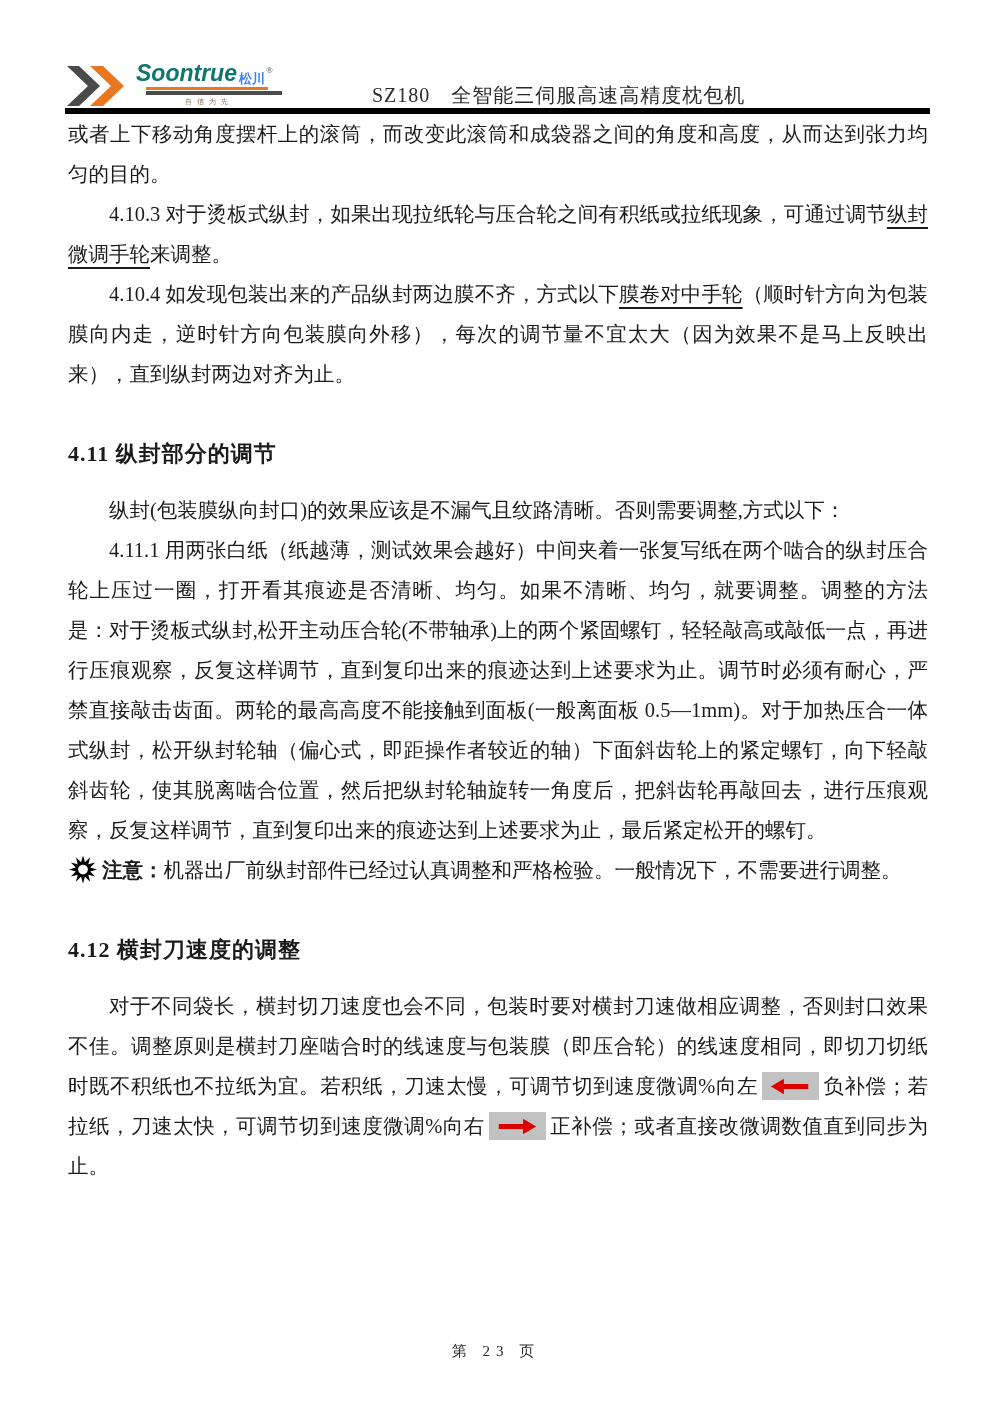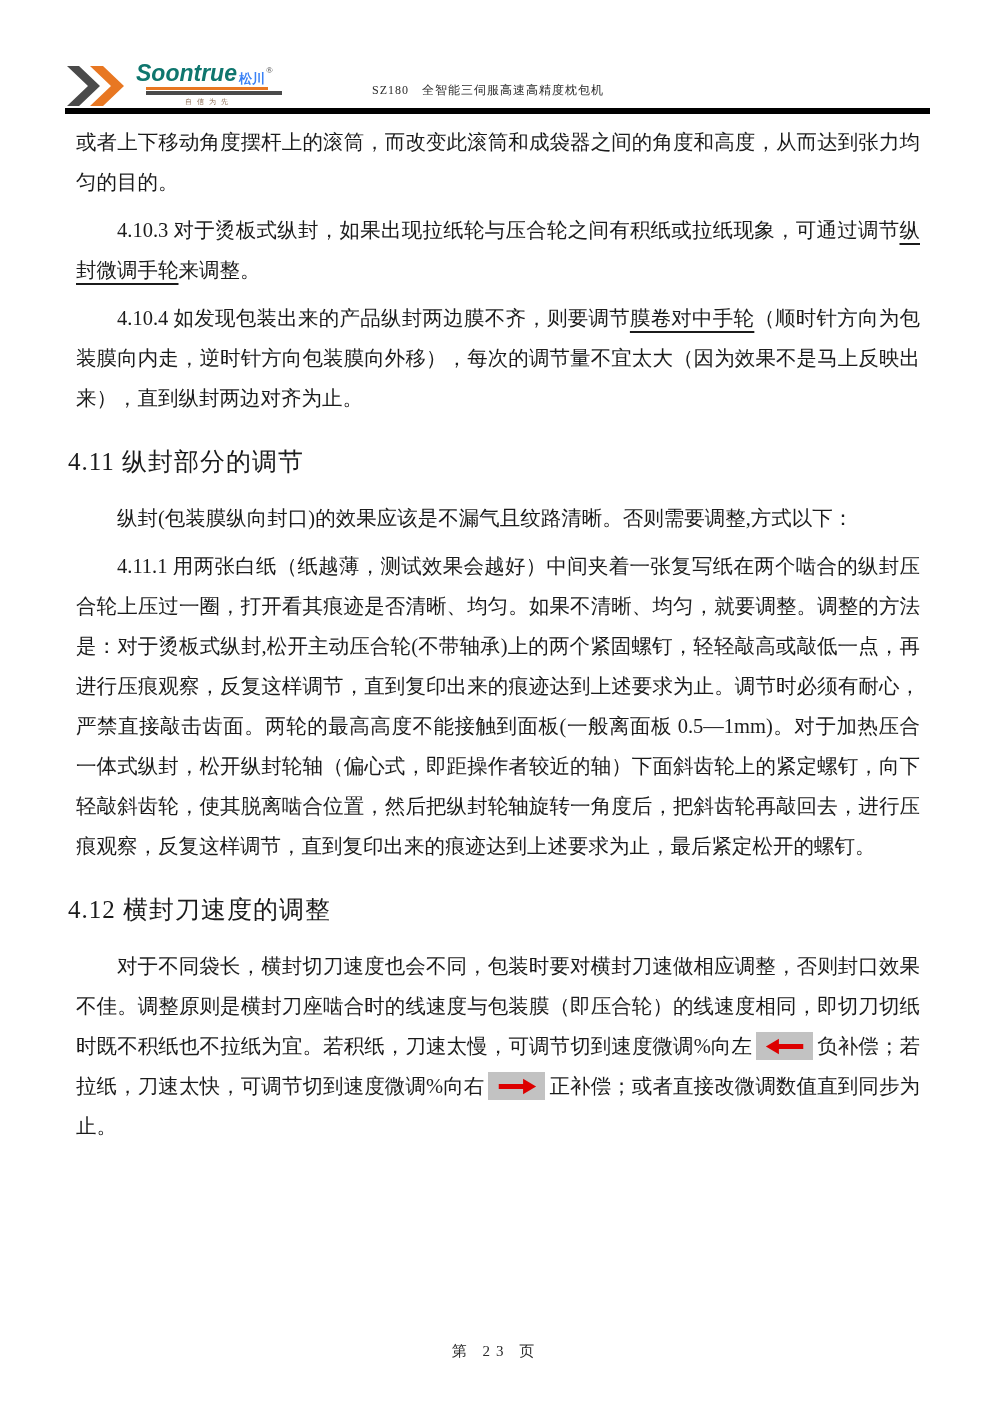--- a/index.html
+++ b/index.html
@@ -66,21 +66,21 @@
     color: #8a6a50;
     text-align: center;
     width: 146px;
     letter-spacing: 5px;
     margin-top: 2px;
   }
   .doc-title {
     position: absolute;
     left: 372px;
     top: 82px;
-    font-size: 12px;
+    font-size: 20px;
     color: #2b2b2b;
     letter-spacing: 1px;
     white-space: nowrap;
   }
   .header-rule {
     position: absolute;
     left: 65px;
     right: 62px;
     top: 108px;
     height: 6px;
@@ -90,28 +90,28 @@
   .content {
     position: absolute;
     left: 68px;
     top: 114px;
     width: 860px;
     font-size: 20.5px;
     line-height: 40px;
     text-align: justify;
     text-justify: inter-ideograph;
   }
-  .content p { margin: 8px; }
+  .content p { margin: 0; }
   p.indent { text-indent: 2em; }
   p.indent-lg { text-indent: 2.3em; }
   h2.section {
-    font-size: 25px;
-    font-weight: normal;
+    font-size: 22px;
+    font-weight: bold;
     letter-spacing: 1px;
-    margin: 24px 0 16px 0;
+    margin: 40px 0 16px 0;
     line-height: 40px;
   }
   .u {
     text-decoration: underline;
     text-decoration-thickness: 1.5px;
     text-underline-offset: 6px;
   }
   .note-line { margin-top: 0; }
   .note-label { font-weight: bold; }
   .burst { vertical-align: -8px; margin-right: 4px; }
@@ -163,29 +163,33 @@
   </div>
   <div class="header-rule"></div>
 
   <div class="content">
 
     <p>或者上下移动角度摆杆上的滚筒，而改变此滚筒和成袋器之间的角度和高度，从而达到张力均匀的目的。</p>
 
 
     <p class="indent"><span>4.10.3 对于烫板式纵封，如果出现拉纸轮与压合轮之间有积纸或拉纸现象，可通过调节</span><span class="u">纵封微调手轮</span><span>来调整。</span></p>
 
-    <p class="indent"><span>4.10.4 如发现包装出来的产品纵封两边膜不齐，则要调节</span><span class="u">膜卷对中手轮</span><span>（顺时针方向为包装膜向内走，逆时针方向包装膜向外移），每次的调节量不宜太大（因为效果不是马上反映出来），直到纵封两边对齐为止。</span></p>
+    <p class="indent"><span>4.10.4 如发现包装出来的产品纵封两边膜不齐，方式以下</span><span class="u">膜卷对中手轮</span><span>（顺时针方向为包装膜向内走，逆时针方向包装膜向外移），每次的调节量不宜太大（因为效果不是马上反映出来），直到纵封两边对齐为止。</span></p>
 
     <h2 class="section">4.11 纵封部分的调节</h2>
 
     <p class="indent">纵封(包装膜纵向封口)的效果应该是不漏气且纹路清晰。否则需要调整,方式以下：</p>
 
     <p class="indent">4.11.1  用两张白纸（纸越薄，测试效果会越好）中间夹着一张复写纸在两个啮合的纵封压合轮上压过一圈，打开看其痕迹是否清晰、均匀。如果不清晰、均匀，就要调整。调整的方法是：对于烫板式纵封,松开主动压合轮(不带轴承)上的两个紧固螺钉，轻轻敲高或敲低一点，再进行压痕观察，反复这样调节，直到复印出来的痕迹达到上述要求为止。调节时必须有耐心，严禁直接敲击齿面。两轮的最高高度不能接触到面板(一般离面板 0.5—1mm)。对于加热压合一体式纵封，松开纵封轮轴（偏心式，即距操作者较近的轴）下面斜齿轮上的紧定螺钉，向下轻敲斜齿轮，使其脱离啮合位置，然后把纵封轮轴旋转一角度后，把斜齿轮再敲回去，进行压痕观察，反复这样调节，直到复印出来的痕迹达到上述要求为止，最后紧定松开的螺钉。</p>
 
 
+    <p class="note-line"><svg class="burst" width="30" height="31" viewBox="0 0 32 32">
+          <polygon fill="#000000" points="31,16 23.7,18.1 29,23.5 21.7,21.7 23.5,29 18.1,23.7 16,31 13.9,23.7 8.5,29 10.3,21.7 3,23.5 8.3,18.1 1,16 8.3,13.9 3,8.5 10.3,10.3 8.5,3 13.9,8.3 16,1 18.1,8.3 23.5,3 21.7,10.3 29,8.5 23.7,13.9"></polygon>
+          <circle cx="16" cy="16" r="5.2" fill="#ffffff"></circle>
+        </svg><span class="note-label">注意：</span><span>机器出厂前纵封部件已经过认真调整和严格检验。一般情况下，不需要进行调整。</span></p>
 
     <h2 class="section">4.12 横封刀速度的调整</h2>
 
     <p class="indent"><span>对于不同袋长，横封切刀速度也会不同，包装时要对横封刀速做相应调整，否则封口效果不佳。调整原则是横封刀座啮合时的线速度与包装膜（即压合轮）的线速度相同，即切刀切纸时既不积纸也不拉纸为宜。若积纸，刀速太慢，可调节切到速度微调%向左</span><span class="arrow-box"><svg width="40" height="17" viewBox="0 0 46 18">
             <polygon fill="#dd0000" points="44,6 16,6 16,0 1,9 16,18 16,12 44,12"></polygon>
           </svg></span><span>负补偿；若拉纸，刀速太快，可调节切到速度微调%向右</span><span class="arrow-box"><svg width="40" height="17" viewBox="0 0 46 18">
             <polygon fill="#dd0000" points="2,6 30,6 30,0 45,9 30,18 30,12 2,12"></polygon>
           </svg></span><span>正补偿；或者直接改微调数值直到同步为止。</span></p>
 
   </div>

